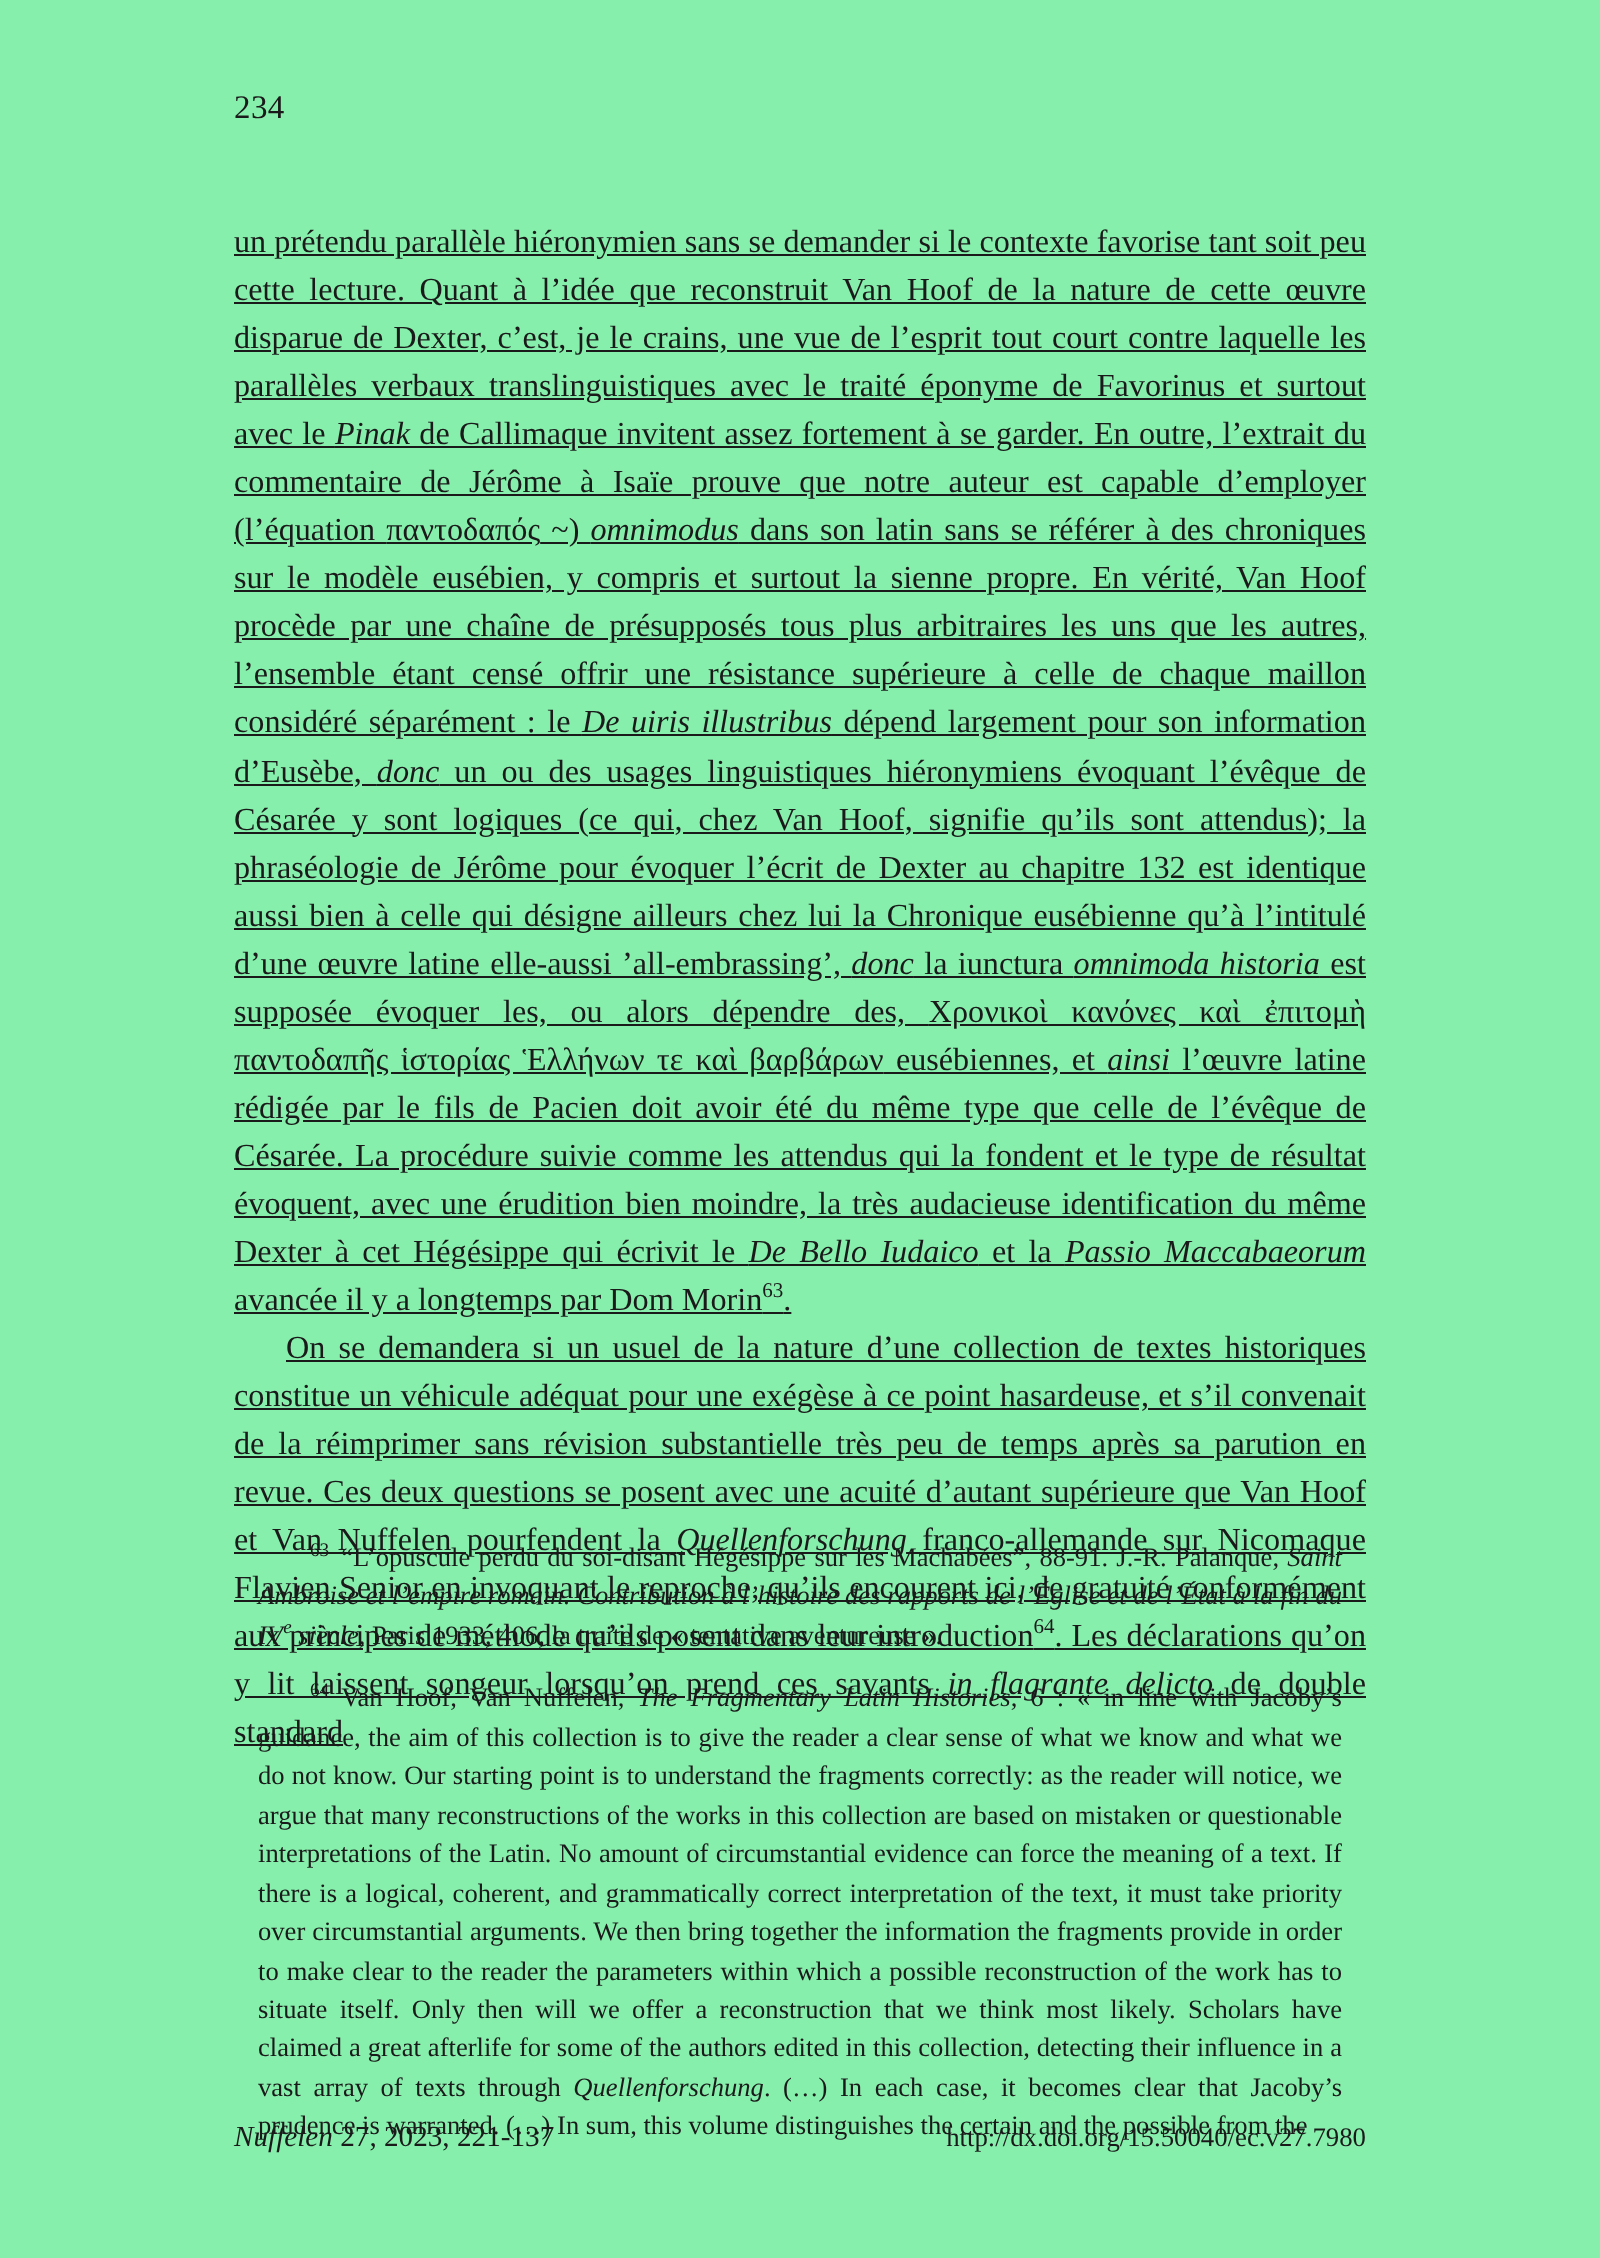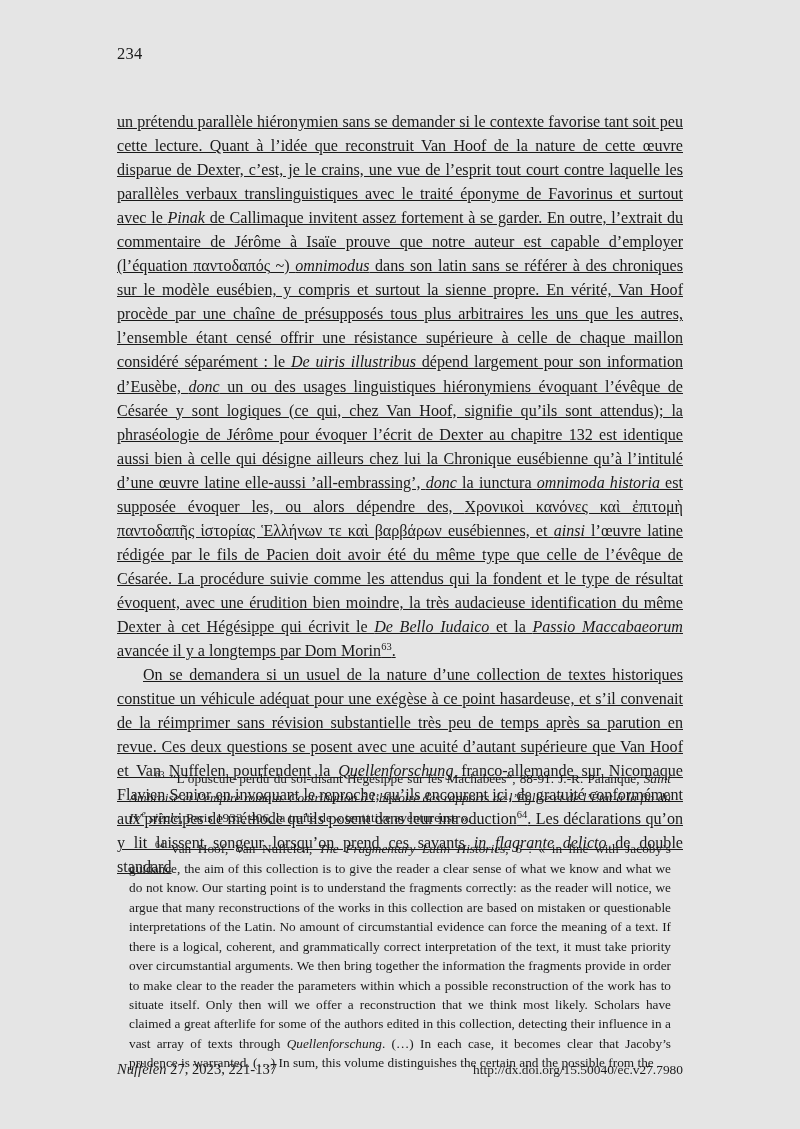--- a/index.html
+++ b/index.html
@@ -4,21 +4,21 @@
 <style>
   html, body {
     margin: 0;
     padding: 0;
     background: #ffffff;
   }
   .page {
     position: relative;
     width: 800px;
     height: 1129px;
-    background: #e5e5e5;
+    background: #86efac;
     margin: 0 auto;
     overflow: hidden;
     font-family: "Liberation Serif", "DejaVu Serif", serif;
     color: #1a1a1a;
   }
 
   
   .running-head {
     position: absolute;
     left: 117px;

